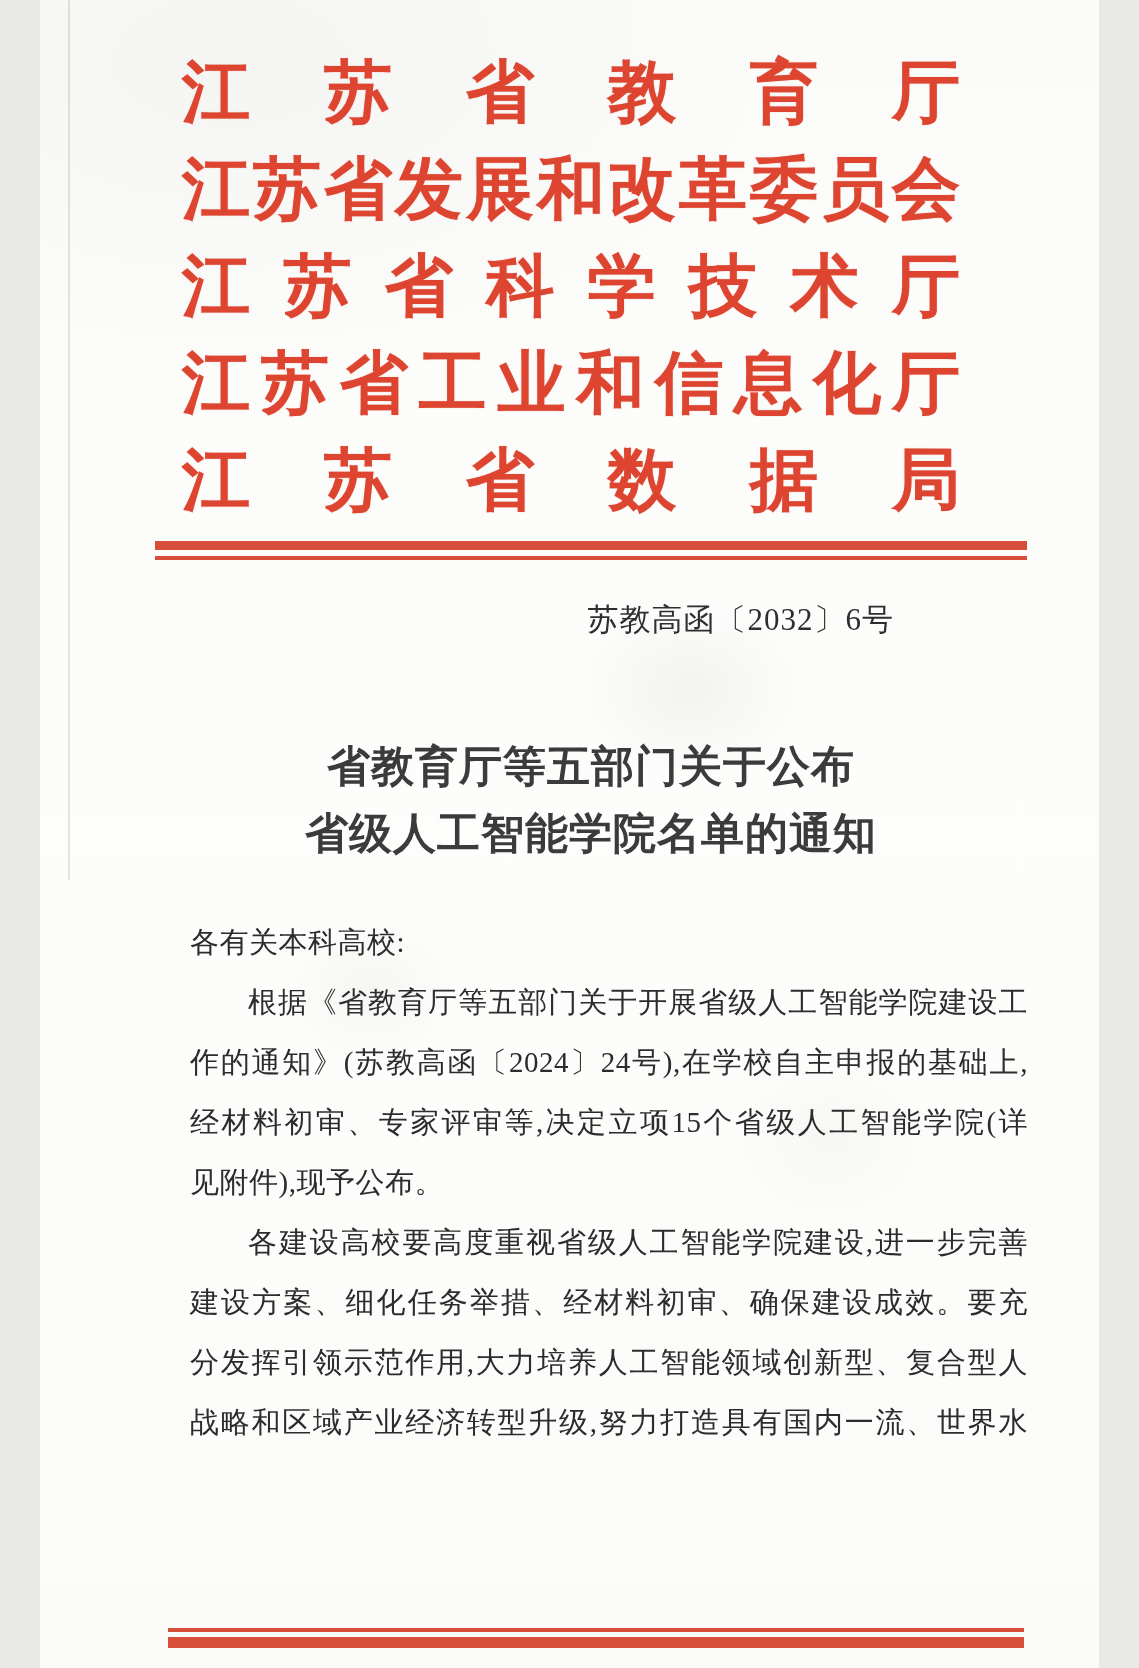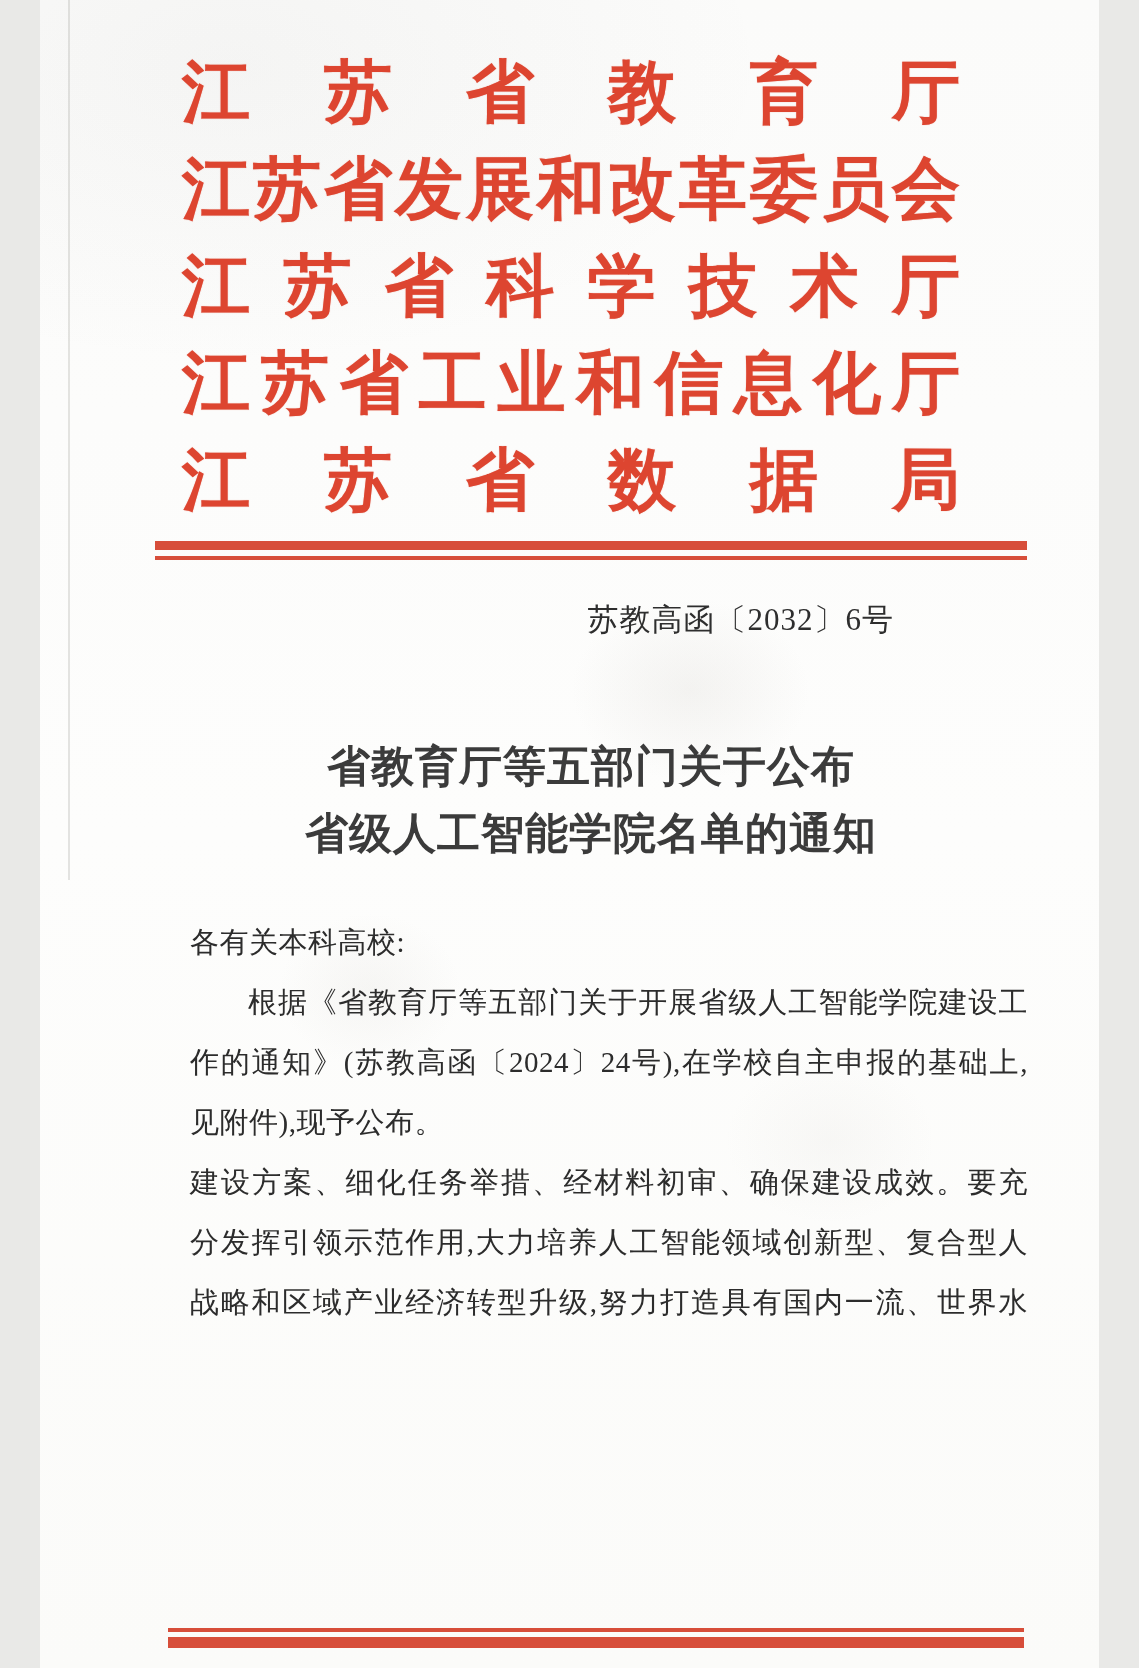--- a/index.html
+++ b/index.html
@@ -161,21 +161,23 @@
 
   <div class="doc-title">
     <div class="title-line">省教育厅等五部门关于公布</div>
     <div class="title-line">省级人工智能学院名单的通知</div>
   </div>
 
   <div class="body-block">
     <div class="body-line">各有关本科高校:</div>
     <div class="body-line just indent">根据《省教育厅等五部门关于开展省级人工智能学院建设工</div>
     <div class="body-line just">作的通知》(苏教高函〔2024〕24号),在学校自主申报的基础上,</div>
+    <div class="body-line just">经材料初审、专家评审等,决定立项15个省级人工智能学院(详</div>
     <div class="body-line">见附件),现予公布。</div>
+    <div class="body-line just indent">各建设高校要高度重视省级人工智能学院建设,进一步完善</div>
     <div class="body-line just">建设方案、细化任务举措、经材料初审、确保建设成效。要充</div>
     <div class="body-line just">分发挥引领示范作用,大力培养人工智能领域创新型、复合型人</div>
     <div class="body-line just">战略和区域产业经济转型升级,努力打造具有国内一流、世界水</div>
   </div>
 
   <div class="rule rule-bottom">
     <div class="bar-thin"></div>
     <div class="gap"></div>
     <div class="bar-thick"></div>
   </div>

